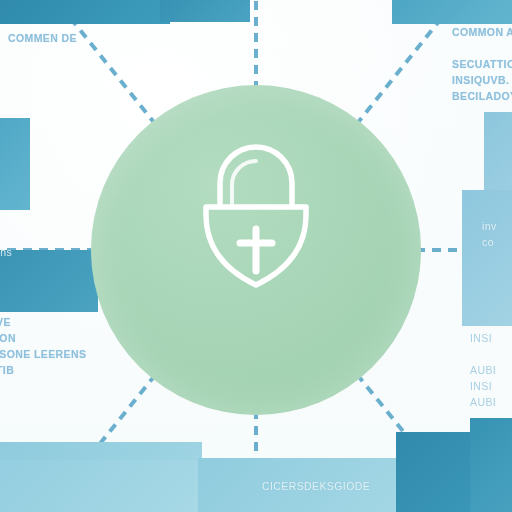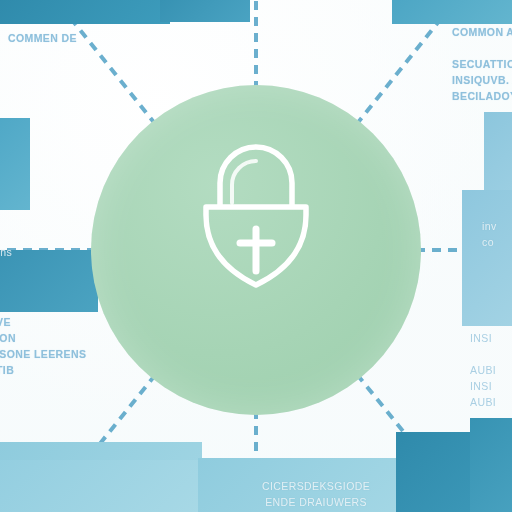--- a/index.html
+++ b/index.html
@@ -106,21 +106,21 @@
   #node-r-bar    { left: 484px; top: 112px;  width: 36px;  height: 96px;  background: linear-gradient(135deg,#8cc6dd 0%,#9ed0e3 100%); }
   #node-r-bar2   { left: 462px; top: 190px;  width: 58px;  height: 136px; background: linear-gradient(135deg,#8ec7de 0%,#a3d3e4 100%); }
   #node-r-text   { left: 482px; top: 218px; }
   #node-r2-text  { left: 470px; top: 330px; }
 
   #node-bl-bar   { left: -8px;  top: 442px;  width: 210px; height: 76px;  background: linear-gradient(135deg,#8ecbdd 0%,#a2d6e4 100%); }
   #node-bl-bar2  { left: -8px;  top: 460px;  width: 212px; height: 58px;  background: linear-gradient(135deg,#93cee0 0%,#a8d9e6 100%); }
   #node-bl-text  { left: 48px;  top: 480px; text-align: center; margin-top: 38px; }
 
   #node-bc-bar   { left: 198px; top: 458px;  width: 206px; height: 60px;  background: linear-gradient(135deg,#8fccde 0%,#a4d7e5 100%); }
-  #node-bc-text  { left: 262px; top: 478px; text-align: center; }
+  #node-bc-text  { left: 262px; top: 478px; }
 
   #node-br-bar   { left: 396px; top: 432px;  width: 124px; height: 86px;  background: linear-gradient(135deg,#2f8aab 0%,#3f9bbb 100%); }
   #node-br-bar2  { left: 470px; top: 418px;  width: 50px;  height: 100px; background: linear-gradient(135deg,#3793b3 0%,#49a2c0 100%); }
   #node-br-text  { left: 436px; top: 460px; }
 </style>
 </head>
 <body>
 
 <div id="canvas">
 
@@ -164,21 +164,21 @@
   <div class="node-bar" id="node-r-bar2"></div>
   <div class="node-text tx-onblue" id="node-r-text"><span>inv</span><br><span>co</span></div>
 
   <div class="node-text tx-light" id="node-r2-text"><span>INSI</span><br><br><span>AUBI</span><br><span>INSI</span><br><span>AUBI</span></div>
 
   <div class="node-bar" id="node-bl-bar"></div>
   <div class="node-bar" id="node-bl-bar2"></div>
   <div class="node-text tx-onblue" id="node-bl-text"><span>in</span><br></div>
 
   <div class="node-bar" id="node-bc-bar"></div>
-  <div class="node-text tx-onblue" id="node-bc-text"><span>CICERSDEKSGIODE</span><br><span>ENDE DRAIUWERS</span></div>
+  <div class="node-text tx-onblue" id="node-bc-text"><span>CICERSDEKSGIODE</span><br></div>
 
   <div class="node-bar" id="node-br-bar"></div>
   <div class="node-bar" id="node-br-bar2"></div>
 
   <div id="hub">
 
     <svg id="hub-icon" width="132" height="152" viewBox="0 0 132 152">
       <g fill="none" stroke="#ffffff" stroke-width="5.5" stroke-linecap="round" stroke-linejoin="round">
 
         <path d="M30 68 L30 46 A36 36 0 0 1 102 46 L102 68"></path>

